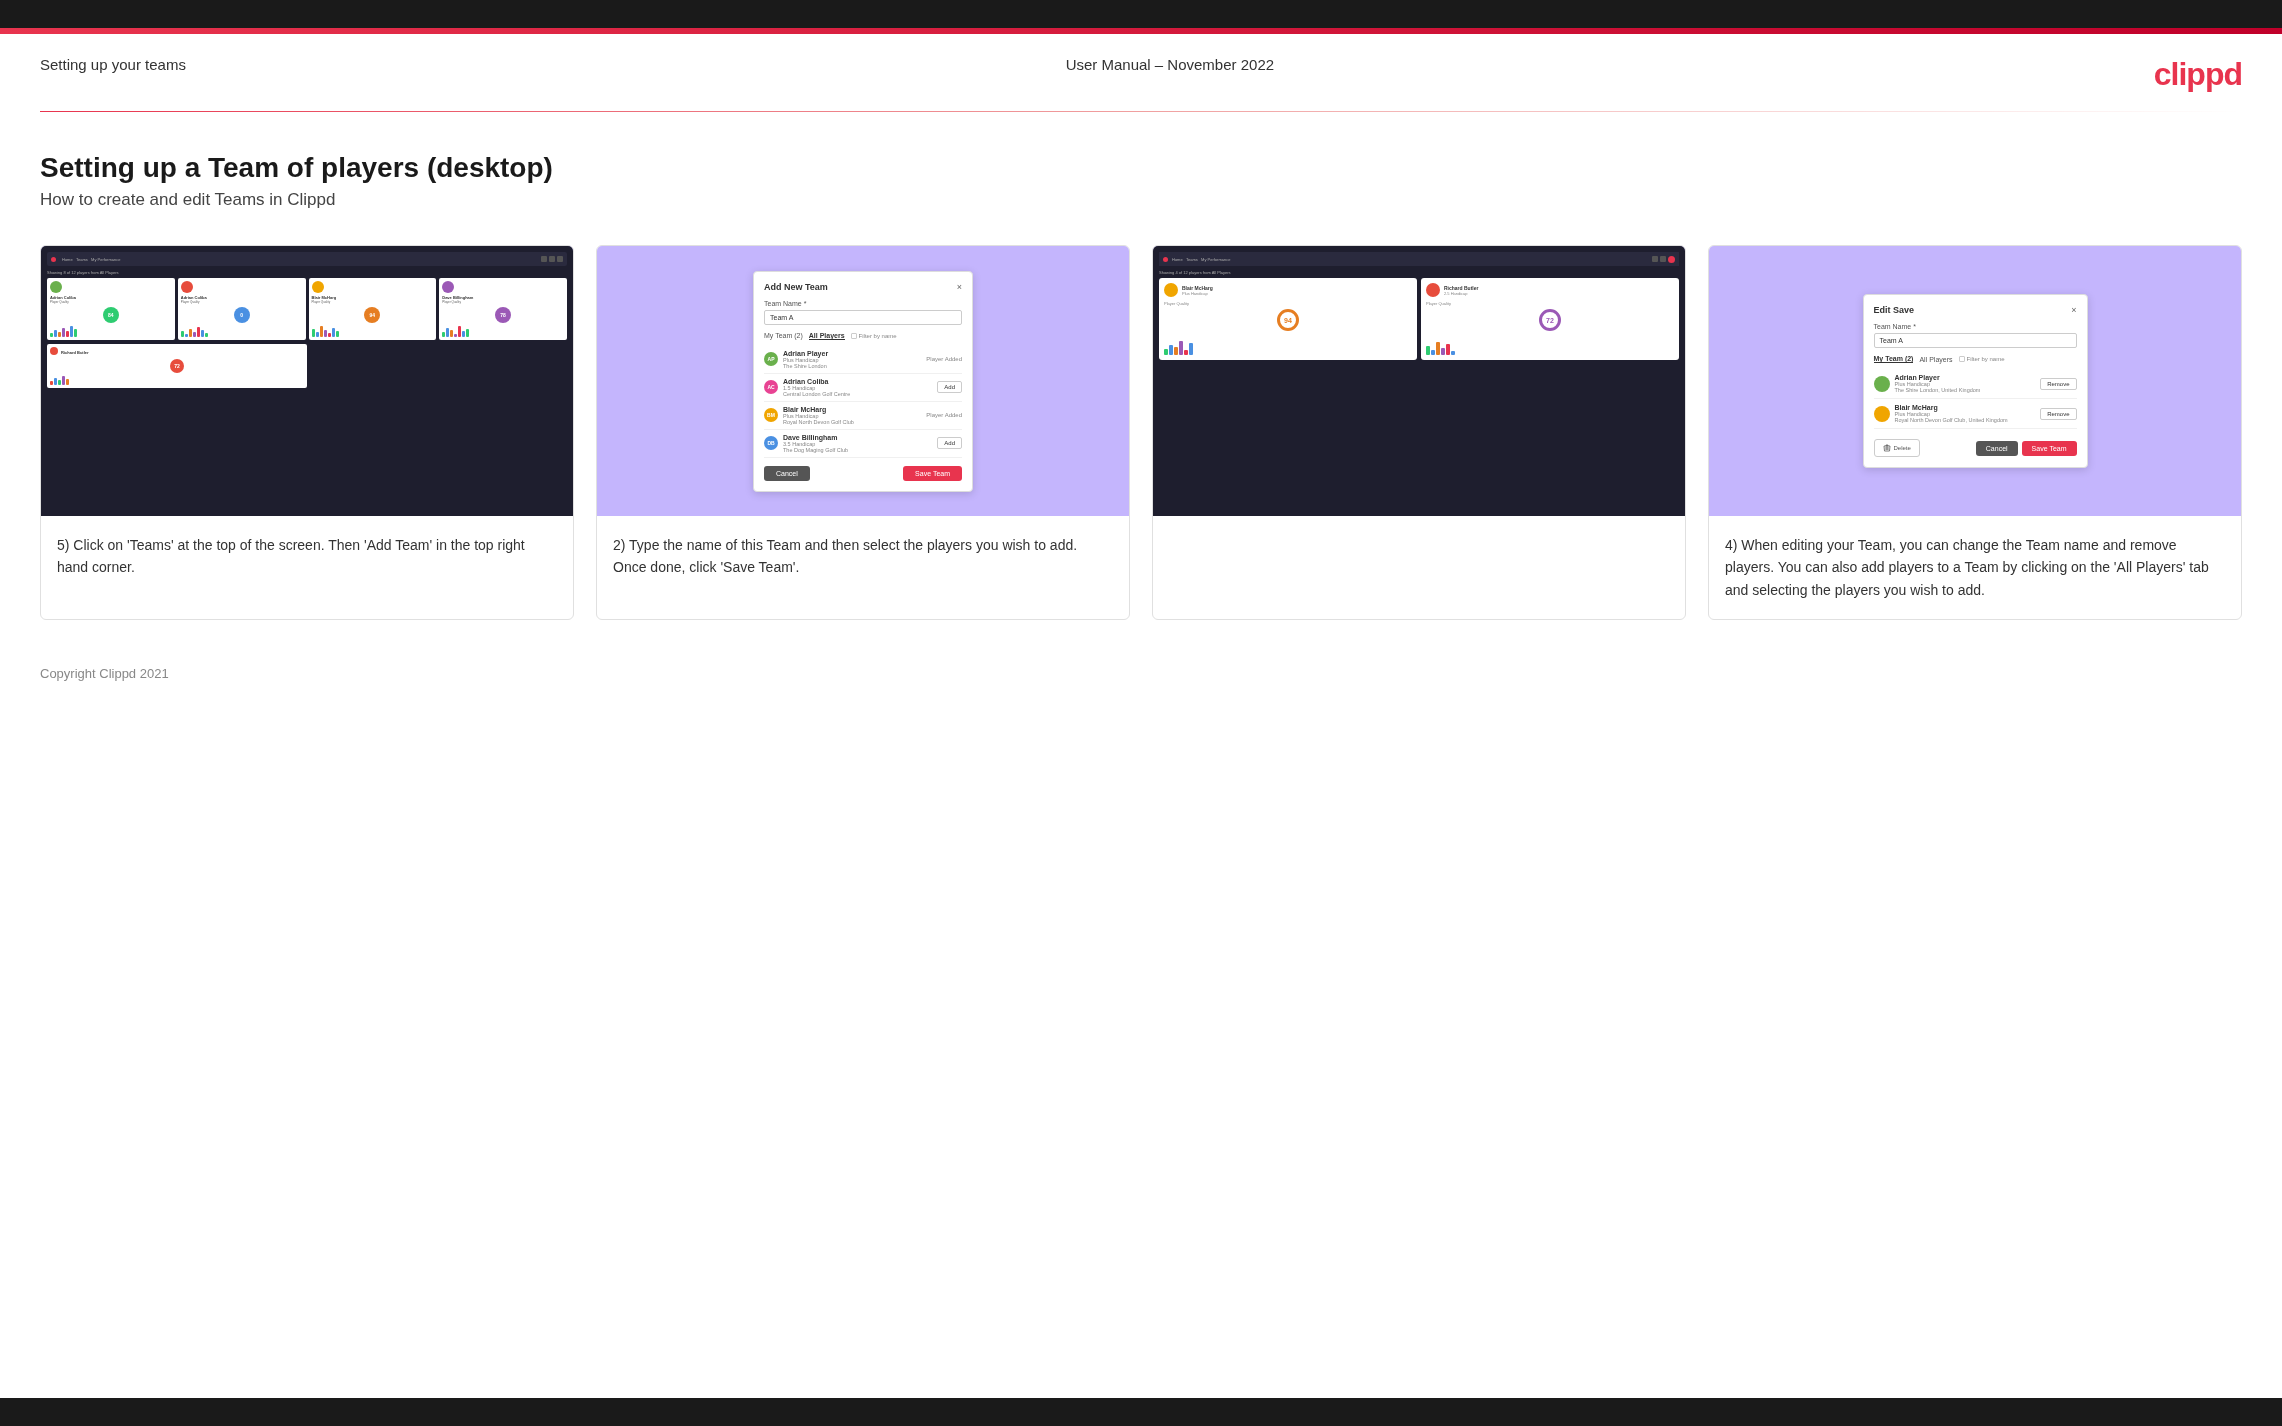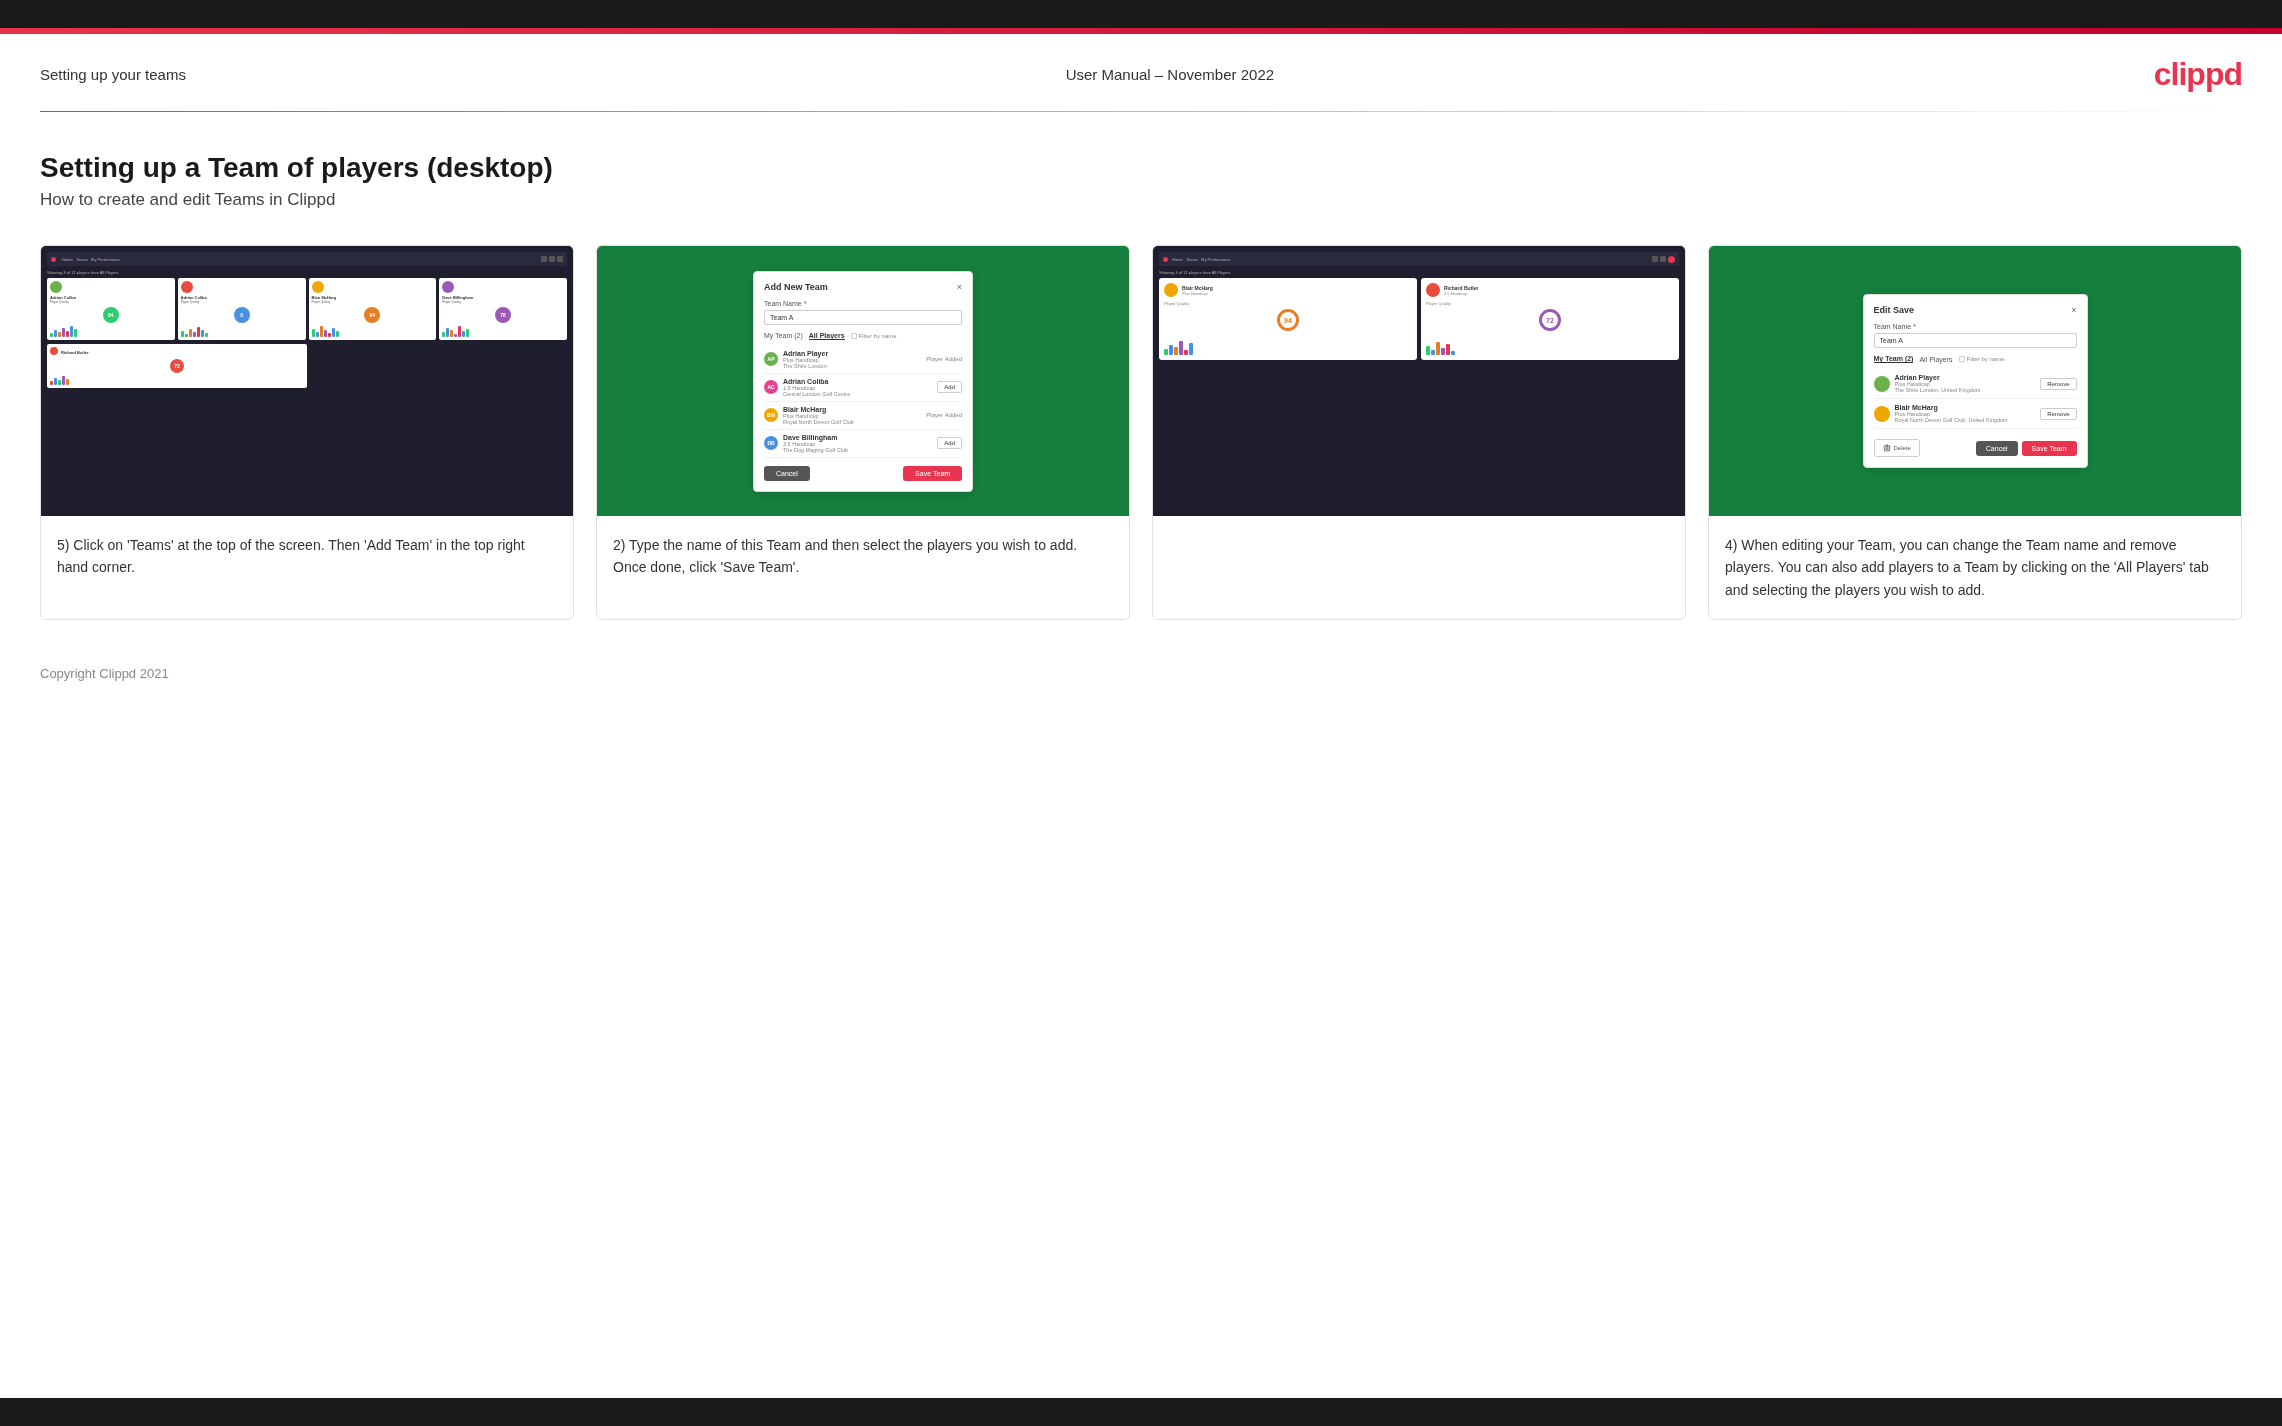--- a/index.html
+++ b/index.html
@@ -20,21 +20,20 @@
     
     .accent-bar {
       background: linear-gradient(to right, #e8344e, #c0002a);
       height: 6px;
       width: 100%;
     }
 
     
     .header {
       display: flex;
-      align-items: center;
       justify-content: space-between;
       padding: 22px 40px 18px 40px;
     }
 
     .header-left {
       font-size: 15px;
       color: #333;
     }
 
     .header-center {
@@ -84,21 +83,21 @@
     .step-card {
       border: 1px solid #e0e0e0;
       border-radius: 6px;
       overflow: hidden;
       background: #fff;
       display: flex;
       flex-direction: column;
     }
 
     .step-screenshot {
-      background: #15803d;
+      background: #c4b5fd;
       height: 270px;
       position: relative;
       overflow: hidden;
       display: flex;
       align-items: center;
       justify-content: center;
     }
 
     .step-text {
       padding: 18px 16px;

